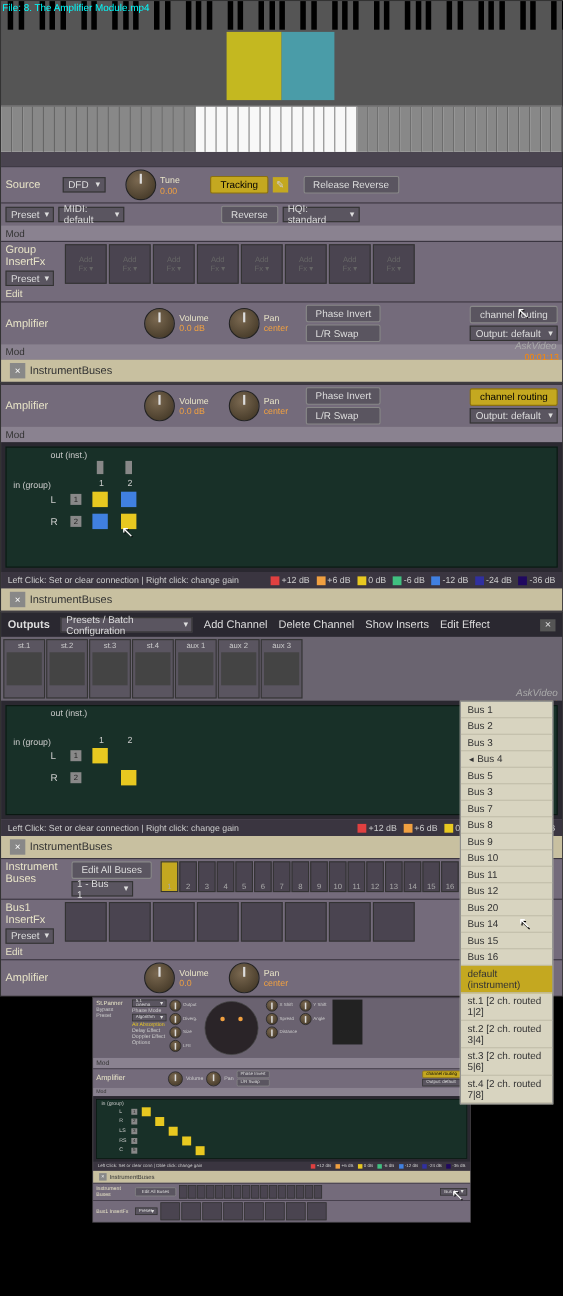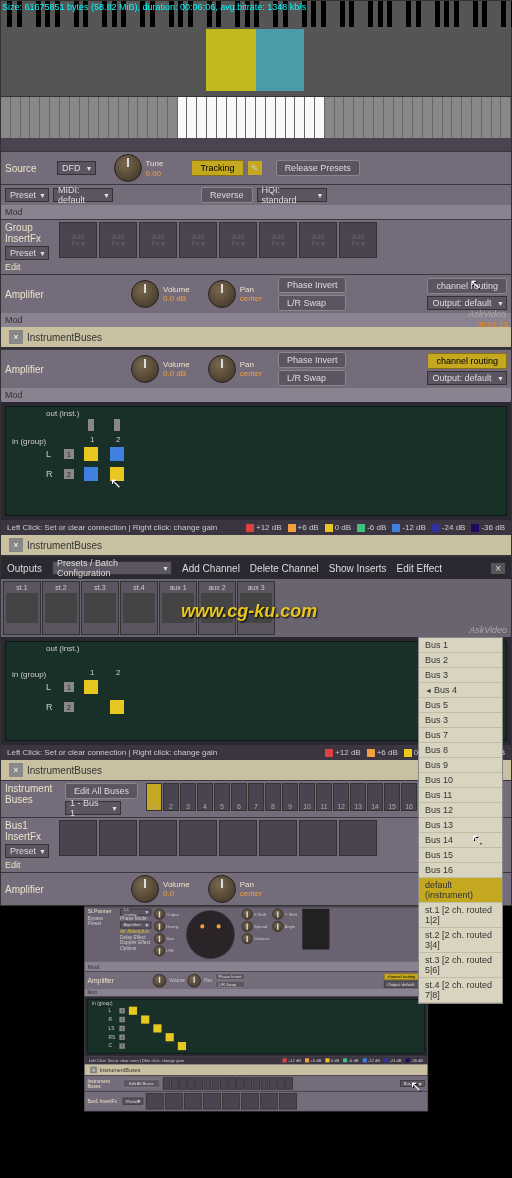--- a/index.html
+++ b/index.html
@@ -51,21 +51,21 @@
 .bus-menu-item.highlight { background: #c4a820; }
 .num-box { width: 10px; height: 10px; background: #888; color: #222; display: inline-flex; align-items: center; justify-content: center; font-size: 7px; }
 .small-section { transform: scale(0.68); transform-origin: top left; width: 147%; }
 .cursor { position: absolute; width: 12px; height: 16px; z-index: 90; }
 .cursor::before { content: '↖'; color: #fff; font-size: 14px; text-shadow: 1px 1px 0 #000; }
 </style>
 </head>
 <body>
 
 <div class="overlay-text">
-  <div>Size: 61675851 bytes (58.82 MiB), duration: 00:06:06, avg.bitrate: 1348 kb/s</div>
+  <div>File: 8. The Amplifier Module.mp4</div>
 </div>
 
 <div class="section" style="position:relative;">
   <div class="piano-section">
     <div class="waveform-area">
       <div class="wave-block wave-yellow"></div>
       <div class="wave-block wave-cyan"></div>
     </div>
     <div class="piano-keys">
       <div class="white-key dark"></div>
@@ -172,21 +172,21 @@
       <div class="knob"></div>
     </div>
     <div style="display:flex;flex-direction:column;gap:1px;">
       <span class="knob-label">Tune</span>
       <span class="knob-value">0.00</span>
     </div>
     <div style="flex:0 0 20px"></div>
     <span class="button-yellow">Tracking</span>
     <span class="button-pencil">✎</span>
     <div style="flex:0 0 6px"></div>
-    <span class="button-bordered">Release Presets</span>
+    <span class="button-bordered">Release Reverse</span>
   </div>
   <div class="panel-row">
     <span class="dropdown" style="width:44px">Preset</span>
     <span class="dropdown" style="width:60px">MIDI: default</span>
     <div style="flex:0 0 80px"></div>
     <span class="button-bordered">Reverse</span>
     <span class="dropdown" style="width:70px">HQI: standard</span>
   </div>
   <div class="mod-row">Mod</div>
 
@@ -330,21 +330,21 @@
     </div>
   </div>
   <div class="instrument-buses-tab">
     <span class="close-x">×</span>
     <span>InstrumentBuses</span>
   </div>
 </div>
 
 <div class="section" style="position:relative;">
   <div class="outputs-bar">
-    <span style="font-weight:normal">Outputs</span>
+    <span style="font-weight:bold">Outputs</span>
     <span class="dropdown" style="width:120px">Presets / Batch Configuration</span>
     <span>Add Channel</span>
     <span>Delete Channel</span>
     <span>Show Inserts</span>
     <span>Edit Effect</span>
     <span style="margin-left:auto;background:#555;padding:0 4px">×</span>
   </div>
   <div class="channel-strip-row">
     <div class="channel-strip">
         <div>st.1</div>
@@ -367,21 +367,20 @@
         <div style="height:30px;background:#444;margin-top:2px;"></div>
       </div>
       <div class="channel-strip">
         <div>aux 2</div>
         <div style="height:30px;background:#444;margin-top:2px;"></div>
       </div>
       <div class="channel-strip">
         <div>aux 3</div>
         <div style="height:30px;background:#444;margin-top:2px;"></div>
       </div>
-    <div class="cgku-watermark" style="top:22px;left:180px">www.cg-ku.com</div>
     <span class="watermark" style="bottom:2px;right:4px">AskVideo</span>
     <span class="timestamp" style="bottom:-8px">00:02:29</span>
   </div>
 
   <div style="position:relative;">
     <div class="bus-panel">
       <div class="bus-grid" style="height:100px;position:relative;">
         <div style="position:absolute;top:2px;left:40px;font-size:8px">out (inst.)</div>
         <div style="position:absolute;top:28px;left:6px;font-size:8px">in (group)</div>
         <div style="position:absolute;top:26px;left:84px;font-size:8px">1</div>
@@ -475,21 +474,21 @@
         <div class="bus-menu-item">Bus 3</div>
         <div class="bus-menu-item active">Bus 4</div>
         <div class="bus-menu-item">Bus 5</div>
         <div class="bus-menu-item">Bus 3</div>
         <div class="bus-menu-item">Bus 7</div>
         <div class="bus-menu-item">Bus 8</div>
         <div class="bus-menu-item">Bus 9</div>
         <div class="bus-menu-item">Bus 10</div>
         <div class="bus-menu-item">Bus 11</div>
         <div class="bus-menu-item">Bus 12</div>
-        <div class="bus-menu-item">Bus 13</div>
+        <div class="bus-menu-item">Bus 20</div>
         <div class="bus-menu-item">Bus 14</div>
         <div class="bus-menu-item">Bus 15</div>
         <div class="bus-menu-item">Bus 16</div>
       <div class="bus-menu-item highlight">default (instrument)</div>
       <div class="bus-menu-item">st.1 [2 ch. routed 1|2]</div>
         <div class="bus-menu-item">st.2 [2 ch. routed 3|4]</div>
         <div class="bus-menu-item">st.3 [2 ch. routed 5|6]</div>
         <div class="bus-menu-item">st.4 [2 ch. routed 7|8]</div>
     </div>
     <div class="cursor" style="bottom:58px;right:28px"></div>

